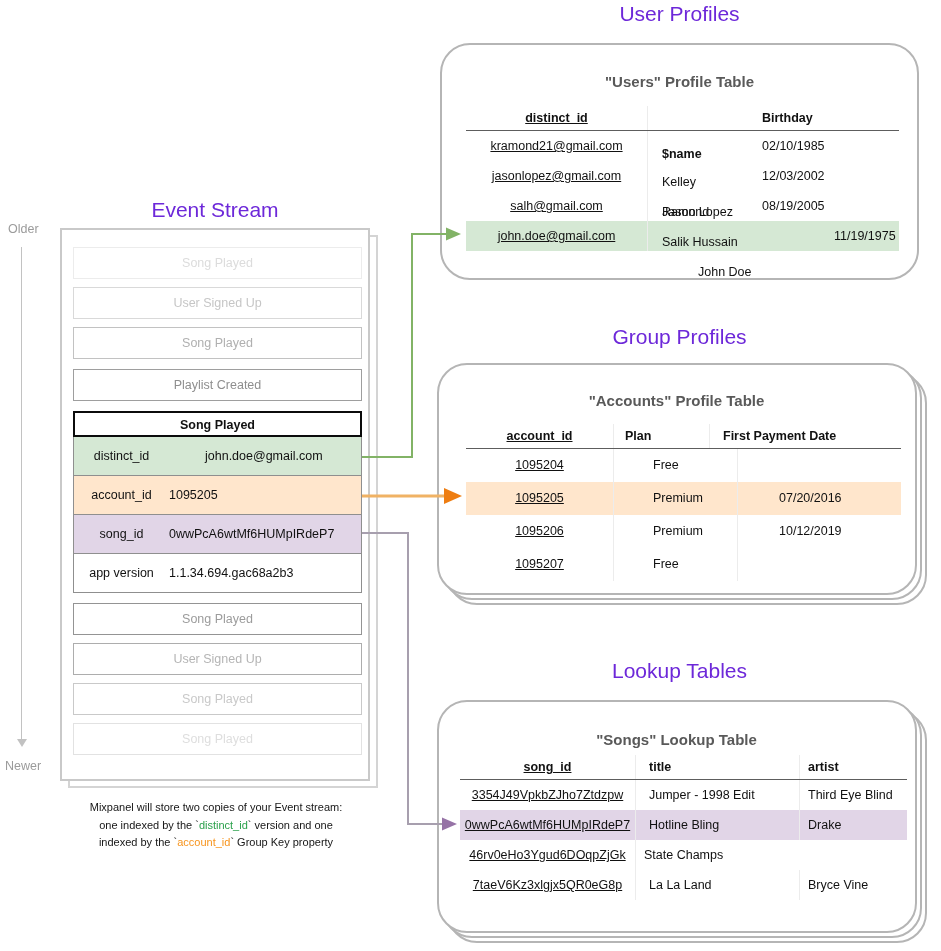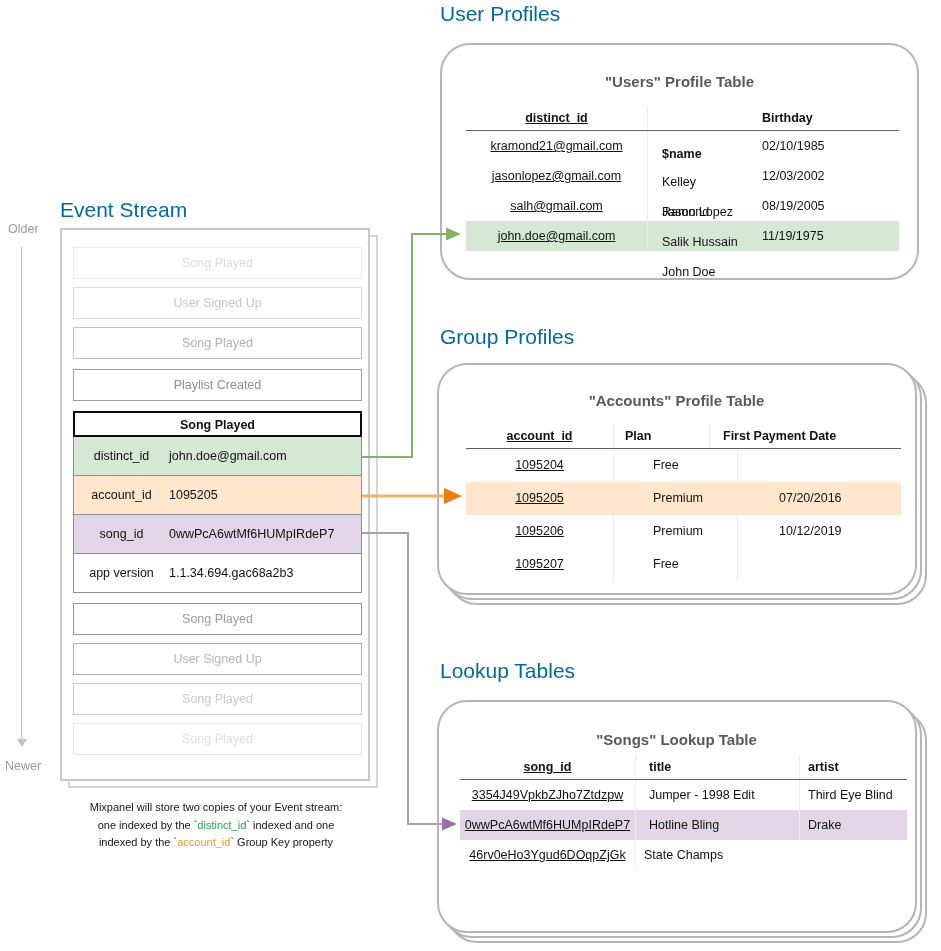--- a/index.html
+++ b/index.html
@@ -1,21 +1,21 @@
 <!DOCTYPE html>
 <html style="--green-row: #d5e8d4; --orange-row: #ffe6cc; --purple-row: #e1d5e7; --green-arrow: #82b366; --orange-arrow-line: #f0b264; --orange-arrow-head: #ee7d11; --purple-arrow-line: #a79fae; --purple-arrow-head: #9673a6; --caption-green: #2aa14b; --caption-orange: #f7941d;"><head>
 <meta charset="utf-8">
 <style>
   html,body{margin:0;padding:0;background:#fff;}
   #canvas{
     position:relative;width:941px;height:951px;background:#fff;overflow:hidden;
     font-family:"Liberation Sans",sans-serif;color:#111;
   }
   
-  .section-title{position:absolute;font-size:21px;color:#0369a1;}
+  .section-title{position:absolute;font-size:21px;color:#6d28d9;text-align:center;}
   #event-stream-title{left:60px;top:186px;width:310px;margin-top:12px;}
   #user-profiles-title{left:440px;top:2px;width:479px;}
   #group-profiles-title{left:440px;top:325px;width:479px;}
   #lookup-tables-title{left:440px;top:659px;width:479px;}
 
   
   .axis-label{position:absolute;color:#9b9b9b;font-size:12.5px;}
   #older-label{left:8px;top:222px;}
   #newer-label{left:5px;top:759px;}
   #axis-line{position:absolute;left:21px;top:247px;width:1px;height:492px;background:#c2c2c2;}
@@ -40,21 +40,21 @@
 
   
   #selected-event{position:absolute;left:73px;top:411px;width:289px;}
   .sel-header{height:26px;line-height:24px;border:2px solid #0b0b0b;background:#fff;
     text-align:center;font-weight:bold;font-size:12.5px;color:#111;box-sizing:border-box;}
   .sel-rows{border:1px solid #8f8f8f;border-top:none;}
   .sel-row{display:flex;height:38px;line-height:38px;font-size:12.5px;color:#111;background:#fff;}
   .sel-row + .sel-row{border-top:1px solid #8f8f8f;}
   .sel-row .k{width:95px;text-align:center;}
   .sel-row .v{flex:1;}
-  .hl-green{background:var(--green-row,#d5e8d4) !important;}
+  .hl-green{background:var(--green-row,#d5e8d4) !important;gap:36px;}
   .hl-orange{background:var(--orange-row,#ffe6cc) !important;}
   .hl-purple{background:var(--purple-row,#e1d5e7) !important;}
 
   
   #caption{position:absolute;left:38px;top:799px;width:356px;text-align:center;
     font-size:11px;line-height:17.5px;color:#161616;}
   .code-green{color:var(--caption-green,#2aa14b);}
   .code-orange{color:var(--caption-orange,#f7941d);}
 
   
@@ -143,21 +143,21 @@
     </div>
   </div>
 
   <div class="ev ev6">Song Played</div>
   <div class="ev ev7">User Signed Up</div>
   <div class="ev ev8">Song Played</div>
   <div class="ev ev9">Song Played</div>
 
   <div id="caption">
     <div>Mixpanel will store two copies of your Event stream:</div>
-    <div><span>one indexed by the `</span><span class="code-green">distinct_id</span><span>` indexed and one</span></div>
+    <div><span>one indexed by the `</span><span class="code-green">distinct_id</span><span>` version and one</span></div>
     <div><span>indexed by the `</span><span class="code-orange">account_id</span><span>` Group Key property</span></div>
   </div>
 
   <div id="user-profiles-title" class="section-title">User Profiles</div>
   <div id="user-card" class="card"></div>
   <div id="users-ptable-title" class="ptable-title">"Users" Profile Table</div>
 
   <div id="users-table" class="ptable">
     <div class="thead">
       <div class="c1 cell-sep u">distinct_id</div>
@@ -241,20 +241,25 @@
       <div class="c3">Third Eye Blind</div>
     </div>
     <div class="trow hl-purple">
       <div class="c1 cell-sep u">0wwPcA6wtMf6HUMpIRdeP7</div>
       <div class="c2 cell-sep">Hotline Bling</div>
       <div class="c3">Drake</div>
     </div>
     <div class="trow">
       <div class="c1 cell-sep u">46rv0eHo3Ygud6DOqpZjGk</div>
       <div class="c3">State Champs</div>
+    </div>
+    <div class="trow">
+      <div class="c1 cell-sep u">7taeV6Kz3xlgjx5QR0eG8p</div>
+      <div class="c2 cell-sep">La La Land</div>
+      <div class="c3">Bryce Vine</div>
     </div>
   </div>
 
   <svg id="connectors" width="941" height="951" viewBox="0 0 941 951">
     <path d="M362 457 H412 V234 H446" fill="none" stroke-width="2" stroke="#82b366"></path>
     <polygon points="446,227.5 461,234 446,240.5" fill="#82b366"></polygon>
     <path d="M362 496 H444" fill="none" stroke-width="3" stroke="#f0b264"></path>
     <polygon points="444,488 462,496 444,504" fill="#ee7d11"></polygon>
     <path d="M362 533 H408 V824 H442" fill="none" stroke-width="2" stroke="#a79fae"></path>
     <polygon points="442,817.5 457,824 442,830.5" fill="#9673a6"></polygon>

